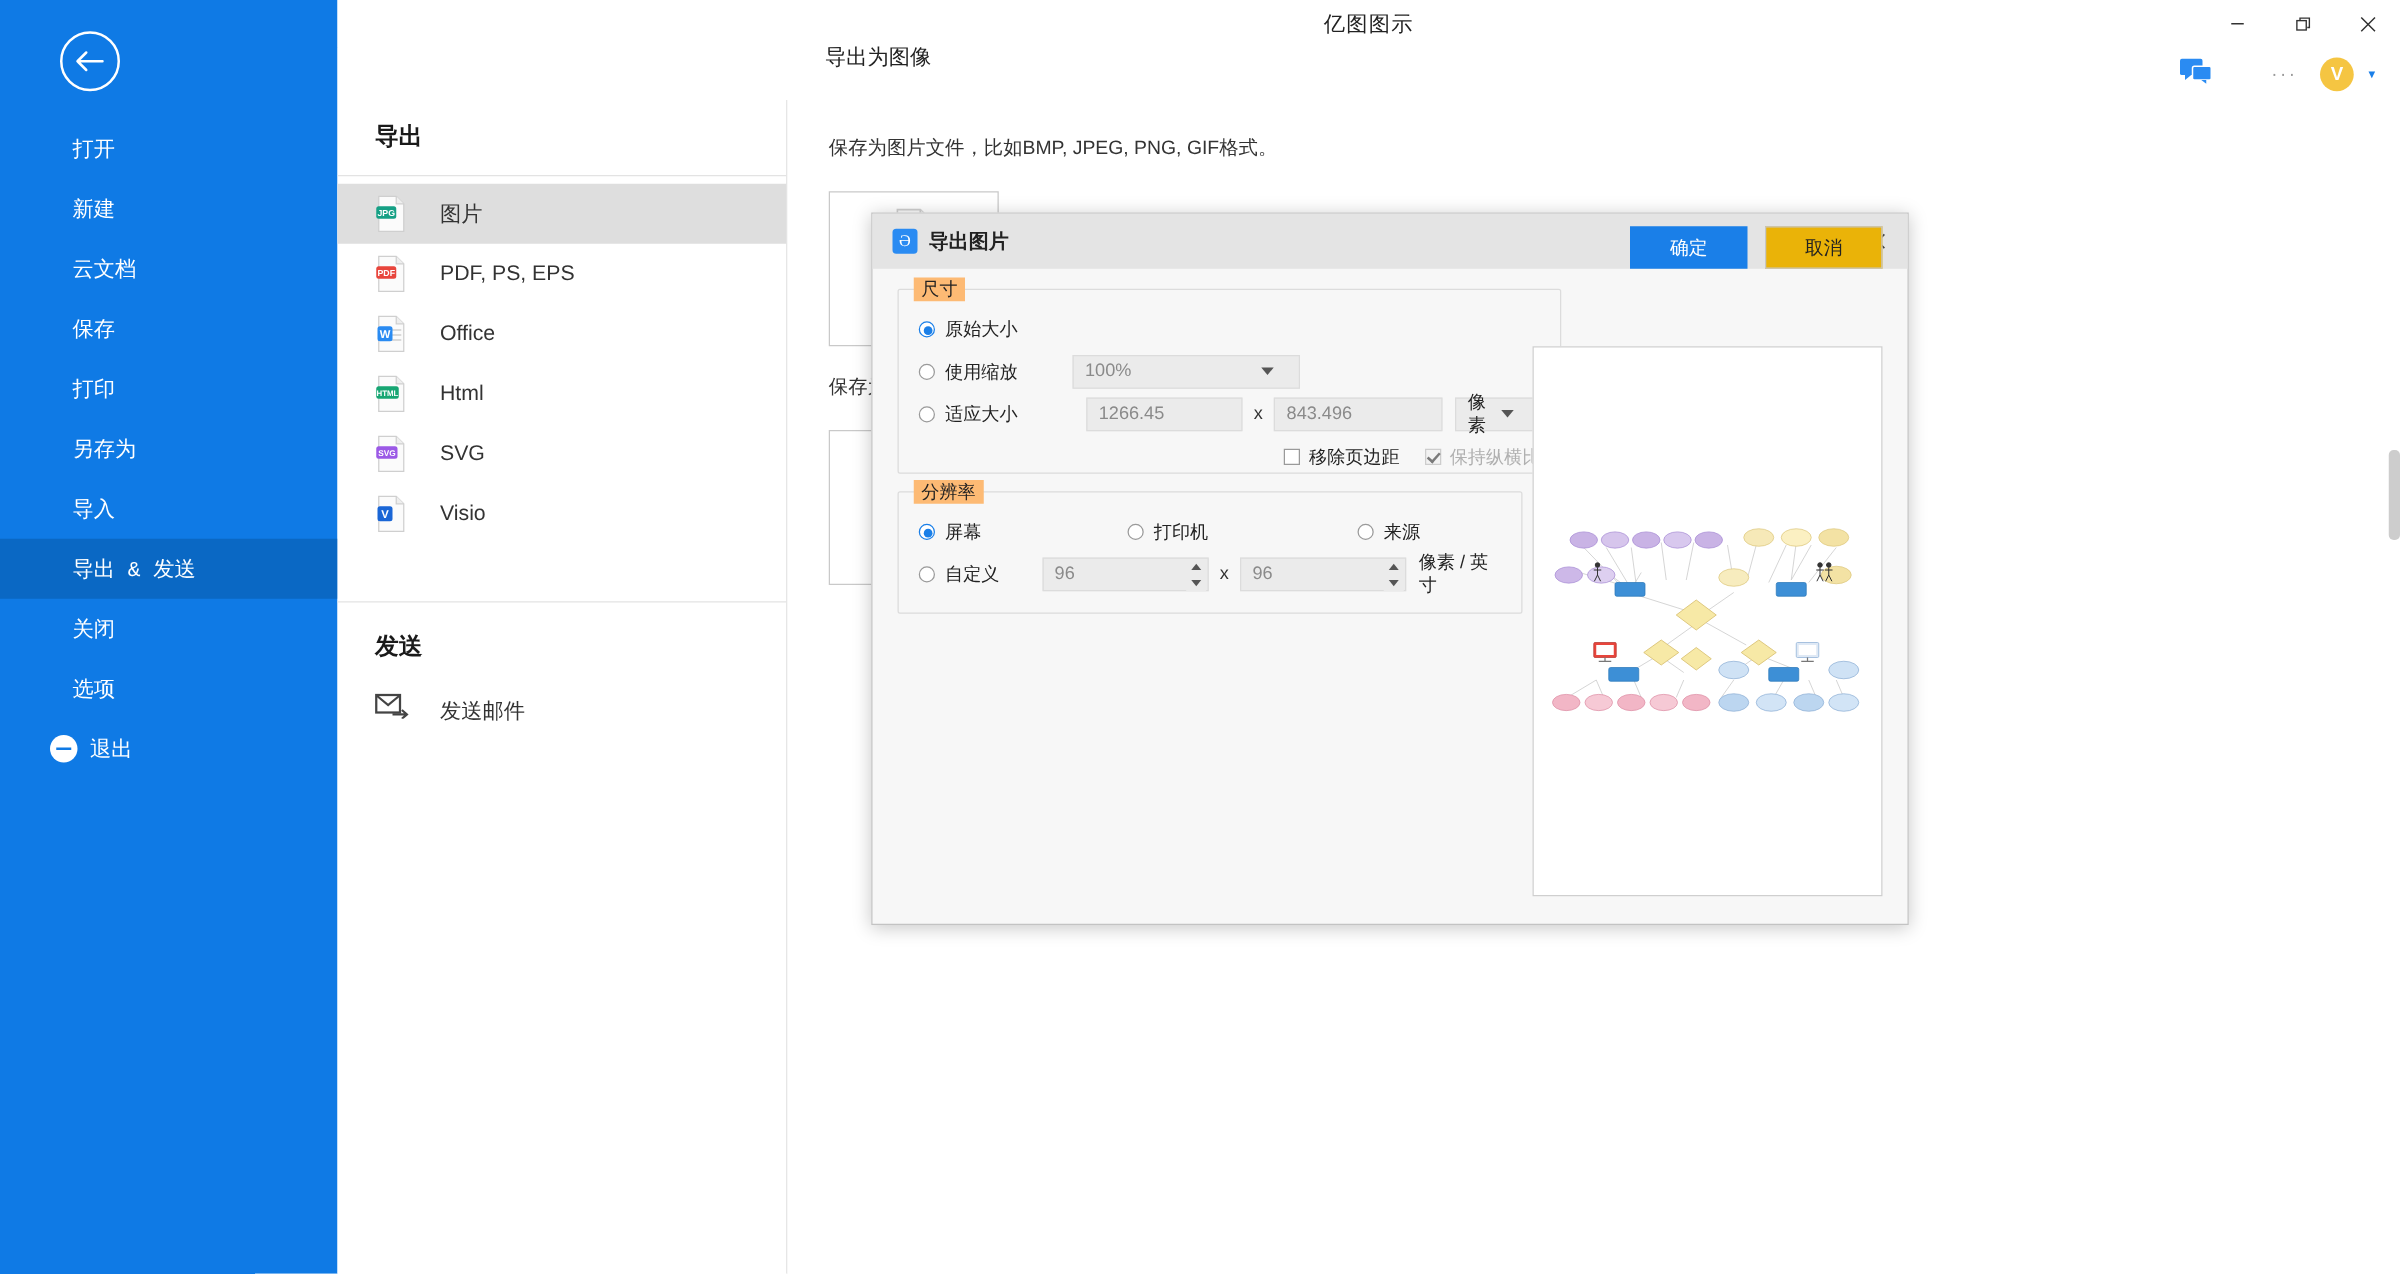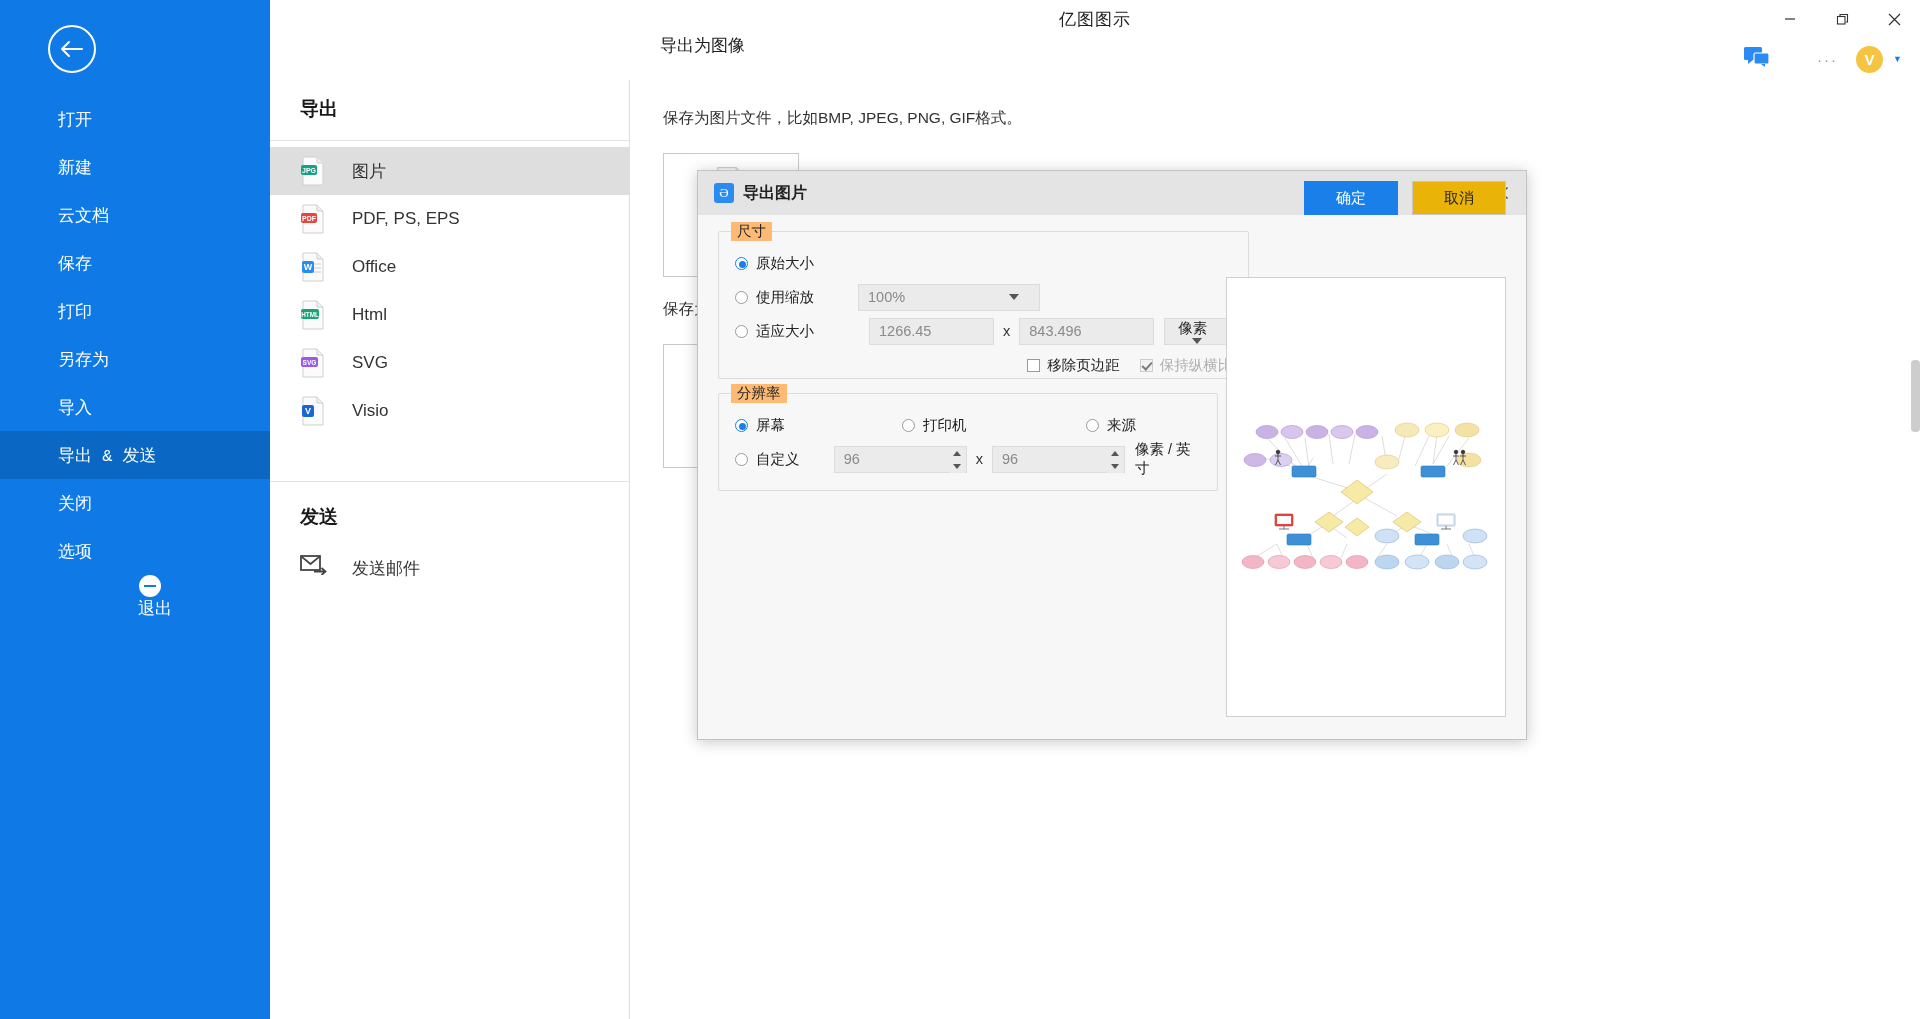--- a/index.html
+++ b/index.html
@@ -173,21 +173,21 @@
     background: #ebebeb; border: 1px solid #dcdcdc; height: 27px;
     font-size: 14.5px; color: #8a8a8a; padding: 0 9px;
     display: flex; align-items: center;
   }
   .sel {
     background: #ebebeb; border: 1px solid #dcdcdc; height: 27px;
     font-size: 14.5px; color: #8a8a8a; padding: 0 20px 0 9px;
     display: flex; align-items: center; justify-content: space-between;
     cursor: pointer;
   }
-  .sel.active { color: #222; flex-direction: column; }
+  .sel.active { color: #222; }
   .caret { width: 0; height: 0; border-left: 5px solid transparent;
            border-right: 5px solid transparent; border-top: 6px solid #555; margin-left: 8px;}
   .xsep { font-size: 14.5px; color: #333; margin: 0 9px; }
   .spin { position: relative; }
   .spin-btns {
     position: absolute; right: 1px; top: 1px; width: 16px; height: 25px;
     display: flex; flex-direction: column;
   }
   .spin-btns div {
     flex: 1; background: #ebebeb; display: flex; align-items: center; justify-content: center;
@@ -255,21 +255,21 @@
         </div>
       <div class="sidebar-item active">
           <span>导出 &amp; 发送</span>
         </div>
       <div class="sidebar-item">
           <span>关闭</span>
         </div>
       <div class="sidebar-item">
           <span>选项</span>
         </div>
-      <div class="sidebar-item" style="padding-left:40px;flex-direction:column;">
+      <div class="sidebar-item" style="padding-left:40px;">
         <span class="minus-icon">
             <i></i>
           </span>
         <span>退出</span>
       </div>
     </div>
   </div>
 
   <div class="titlebar">
     <div class="titlebar-text">亿图图示</div>

